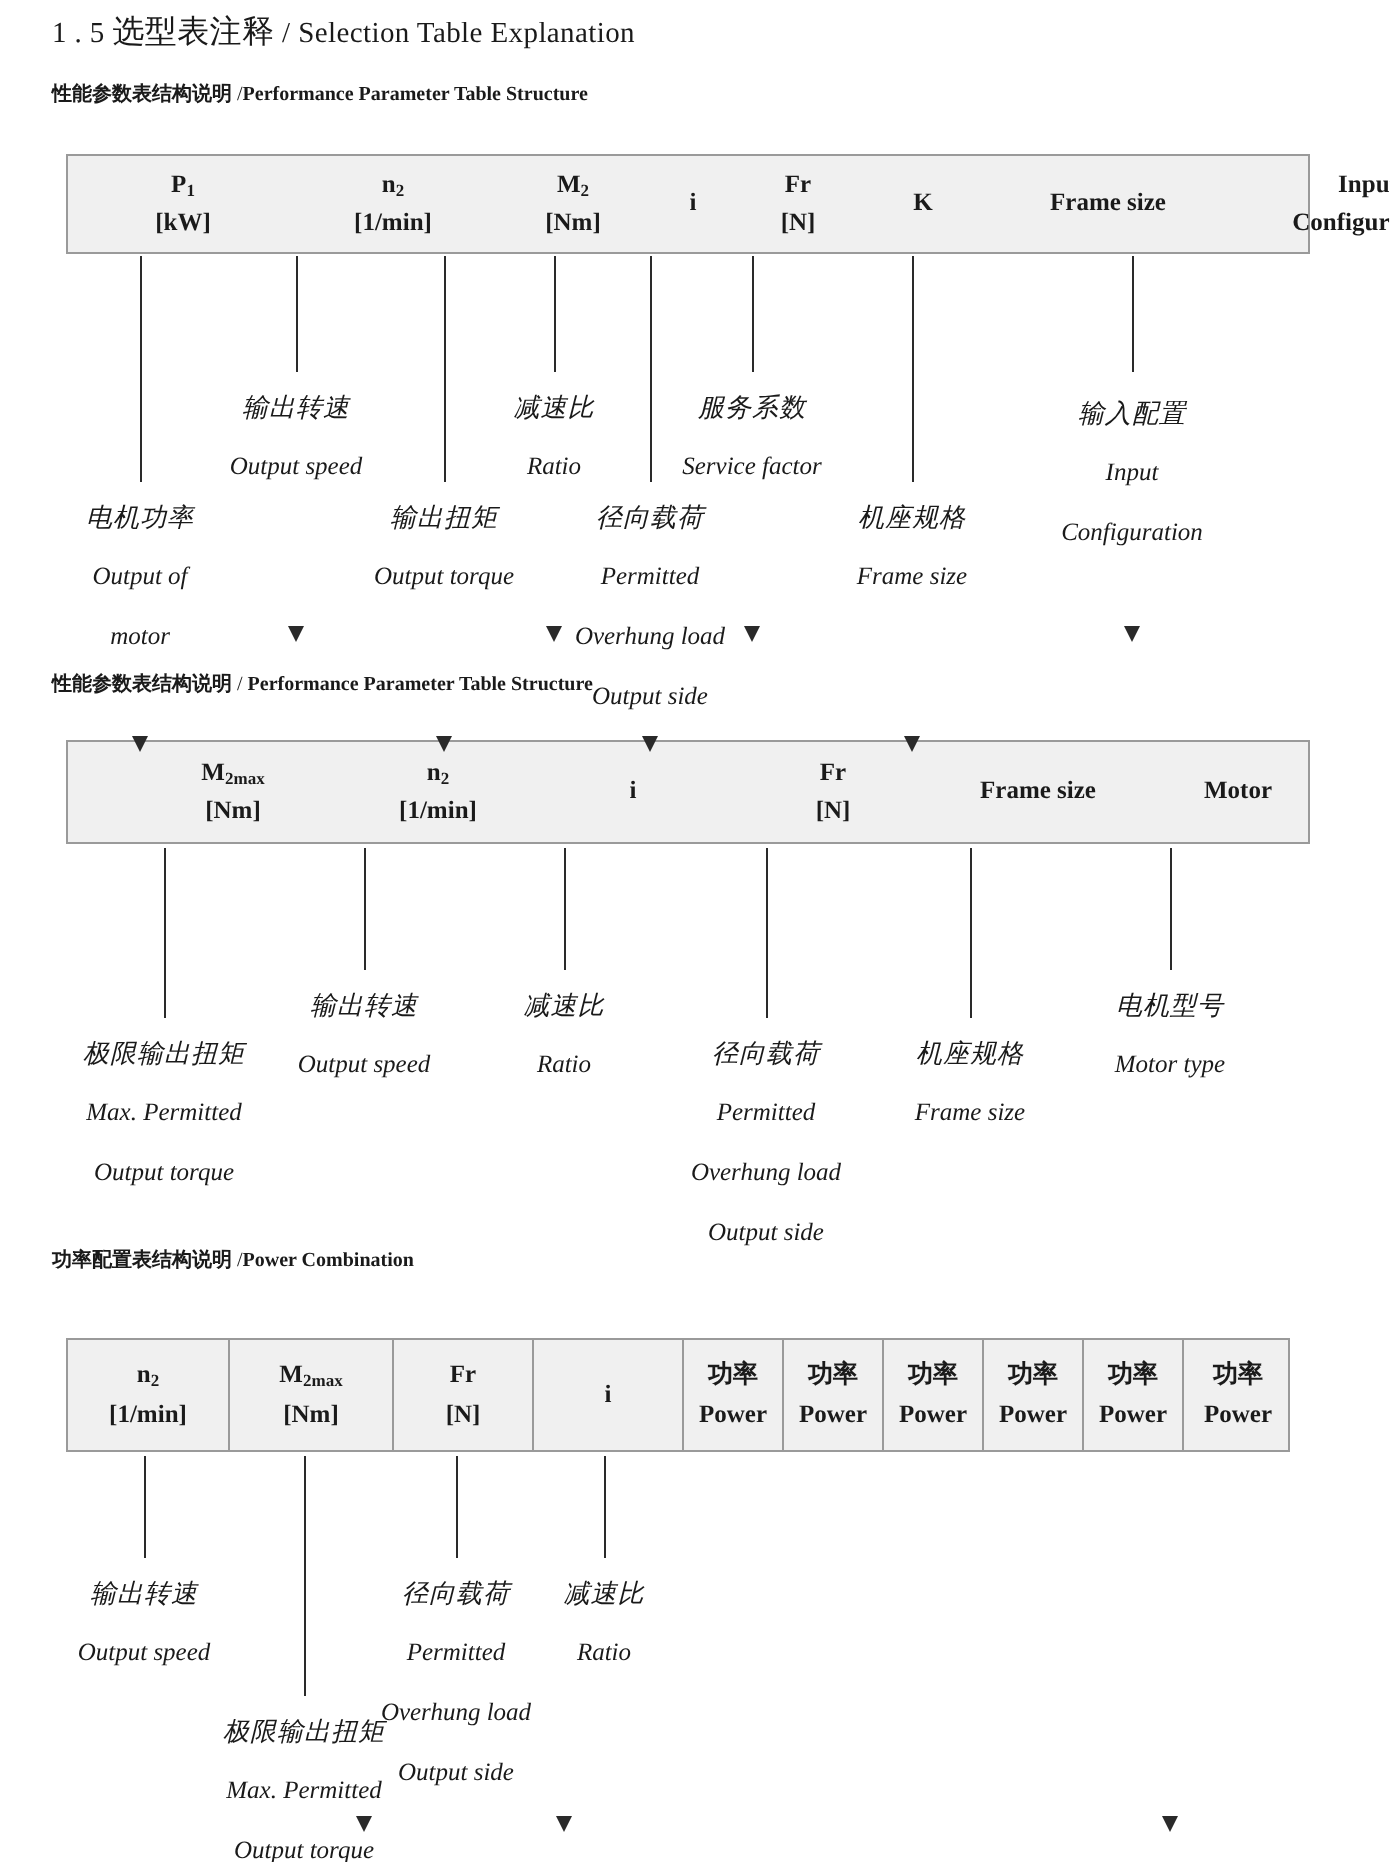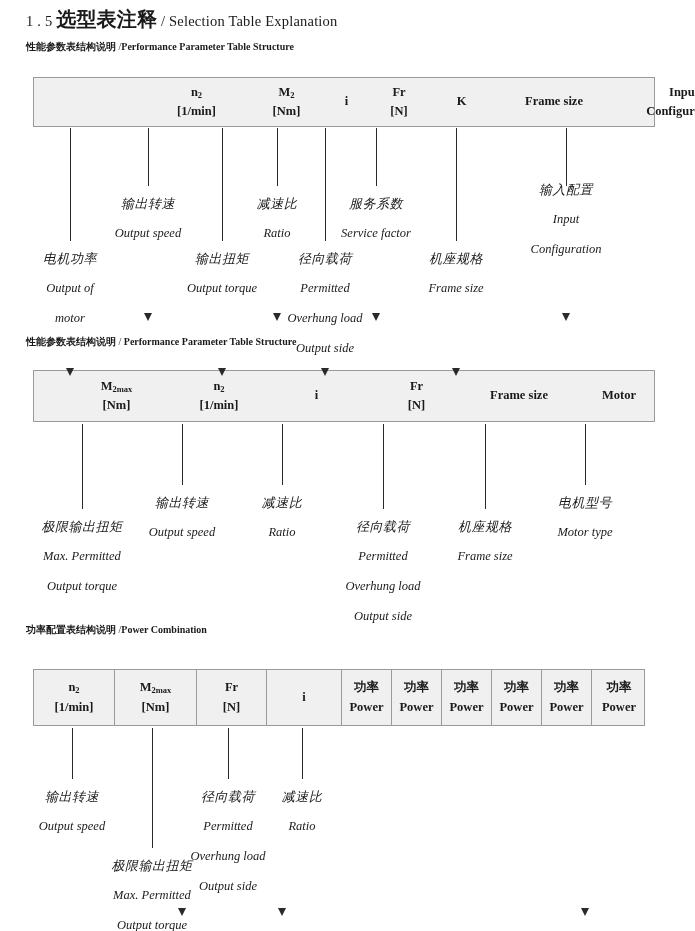--- a/index.html
+++ b/index.html
@@ -19,21 +19,21 @@
   
   .doc-title {
     position: absolute;
     left: 26px;
     top: 6px;
     font-size: 14.5px;
     letter-spacing: 0.2px;
     white-space: nowrap;
   }
   .doc-title .num { font-family: "Liberation Serif", serif; }
-  .doc-title .cn  { font-weight: bold; font-size: 20px; }
+  .doc-title .cn  { font-weight: normal; font-size: 16px; }
   .doc-title .en  { font-family: "Liberation Serif", serif; font-size: 14.5px; }
 
   .sec-head {
     position: absolute;
     left: 26px;
     white-space: nowrap;
     font-size: 10px;
   }
   .sec-head .cn { font-weight: bold; }
   .sec-head .en { font-weight: bold; font-family: "Liberation Serif", serif; }
@@ -125,20 +125,24 @@
   <span class="sep">/</span>
   <span class="en">Selection Table Explanation</span>
 </div>
 
 <div class="sec-head" style="top:40px;">
   <span class="cn">性能参数表结构说明</span>
   <span class="sep">/</span><span class="en">Performance Parameter Table Structure</span>
 </div>
 
 <div class="tbl" id="tbl1" style="left:33px; top:77px; width:622px; height:50px;">
+    <div class="tbl-cell" style="left: 5px; width: 105px;">
+      <span class="l1">P<sub>1</sub></span>
+      <span class="l2">[kW]</span>
+    </div>
     <div class="tbl-cell" style="left: 110px; width: 105px;">
       <span class="l1">n<sub>2</sub></span>
       <span class="l2">[1/min]</span>
     </div>
     <div class="tbl-cell" style="left: 215px; width: 75px;">
       <span class="l1">M<sub>2</sub></span>
       <span class="l2">[Nm]</span>
     </div>
     <div class="tbl-cell" style="left: 290px; width: 45px;">
       <span class="l1">i</span>
@@ -328,21 +332,21 @@
       <span class="en">Output side</span>
     </div>
     <div class="ann" style="left: 376px; top: 195px;">
       <span class="cn">服务系数</span>
       <span class="en">Service factor</span>
     </div>
     <div class="ann" style="left: 456px; top: 250px;">
       <span class="cn">机座规格</span>
       <span class="en">Frame size</span>
     </div>
-    <div class="ann" style="left: 566px; top: 181px; text-align: center;">
+    <div class="ann" style="left: 566px; top: 198px; text-align: center;">
       <span class="cn">输入配置</span>
       <span class="en">Input</span>
       <span class="en">Configuration</span>
     </div>
     <div class="ann" style="left: 82px; top: 518px;">
       <span class="cn">极限输出扭矩</span>
       <span class="en">Max. Permitted</span>
       <span class="en">Output  torque</span>
     </div>
     <div class="ann" style="left: 182px; top: 494px;">

